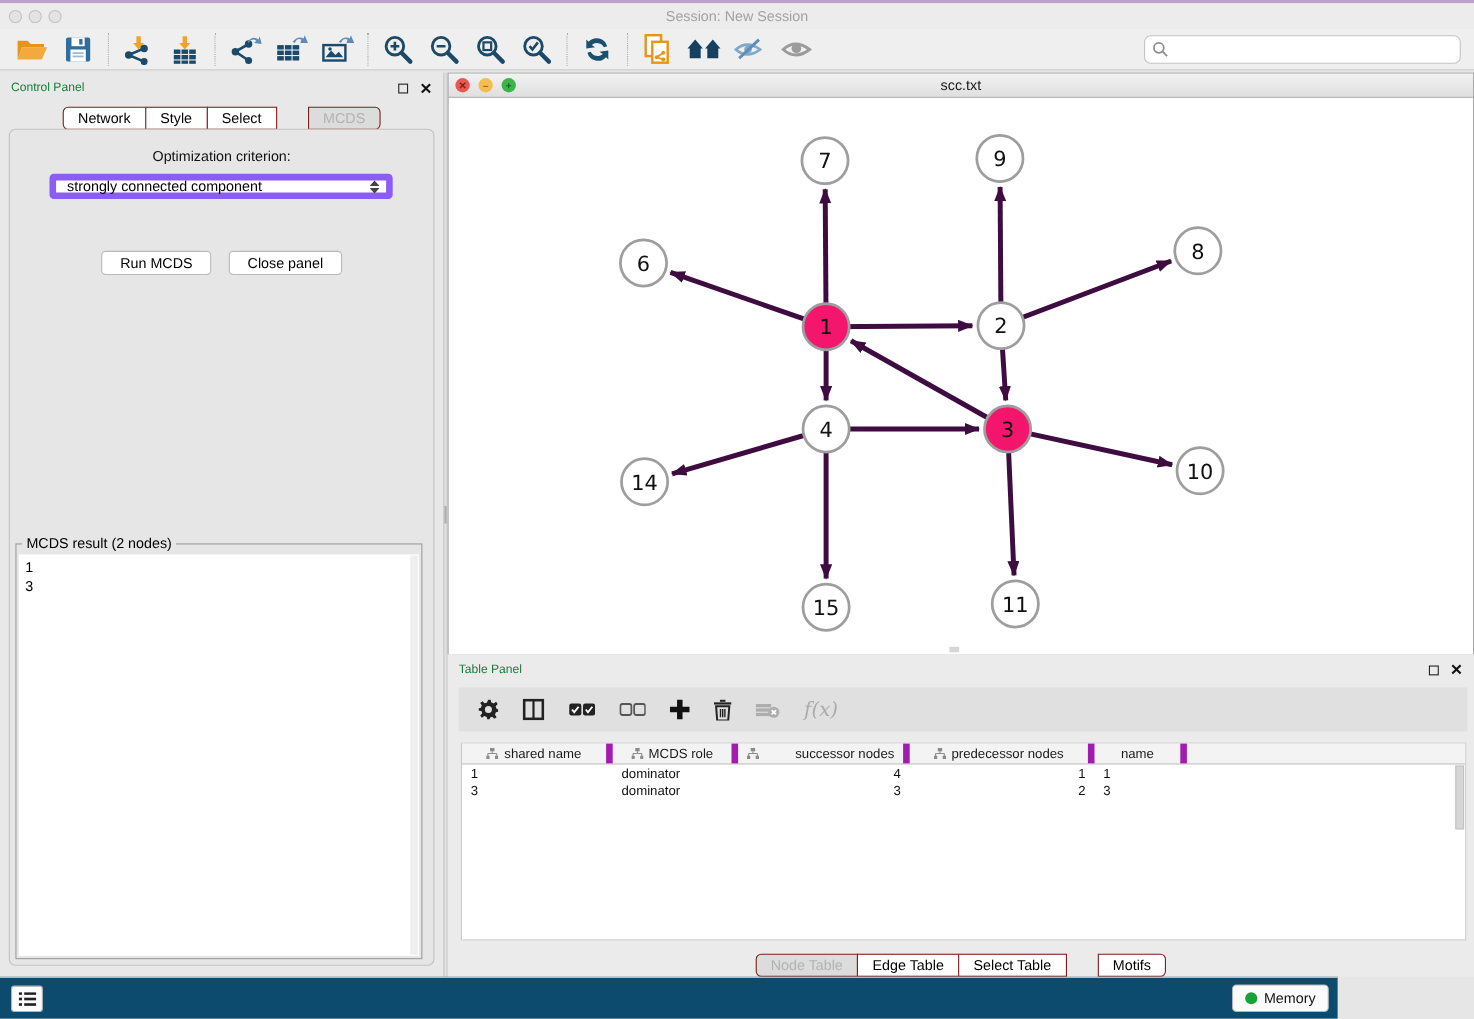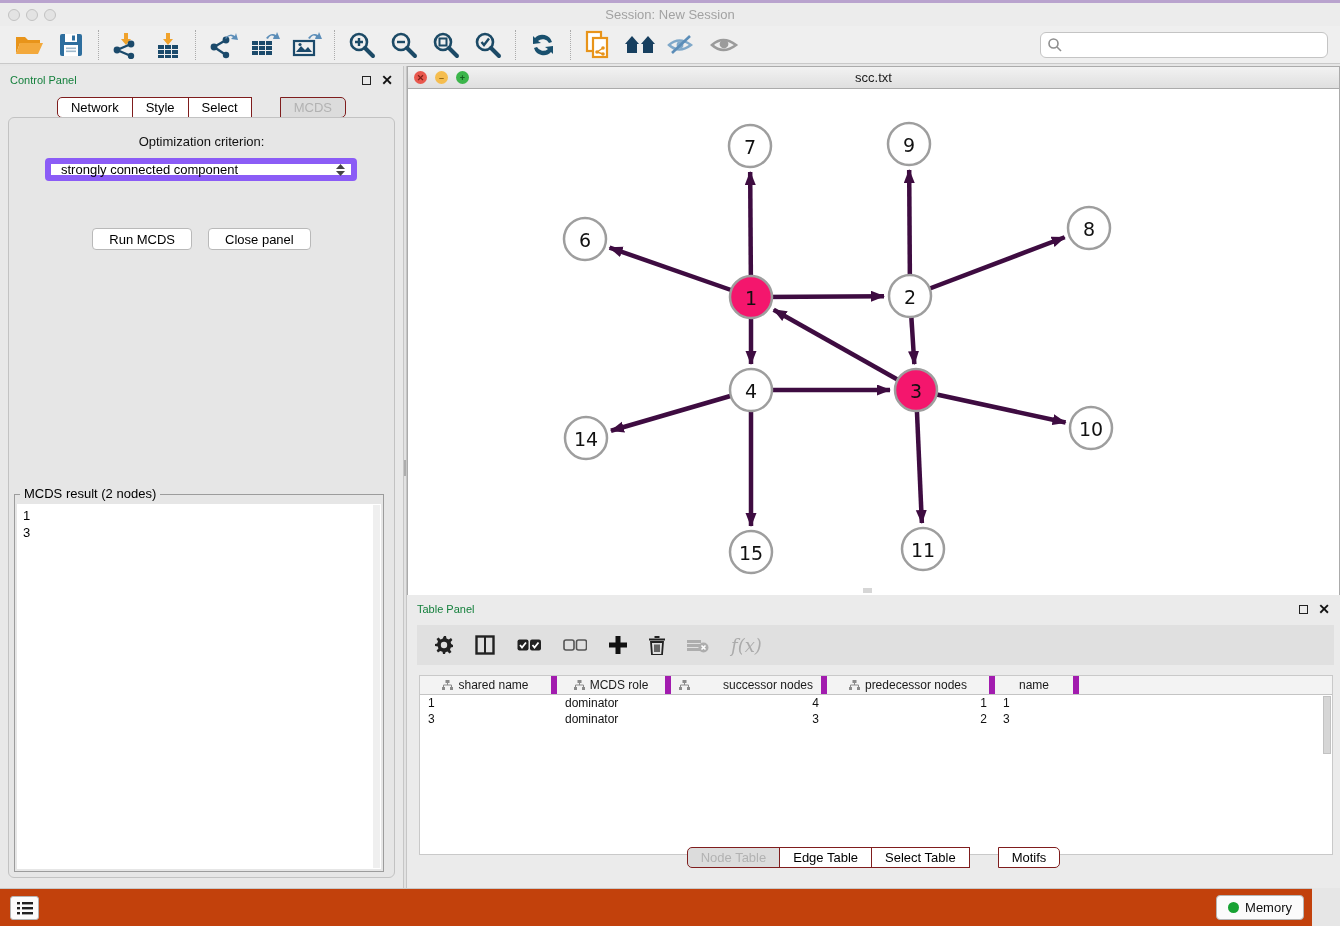--- a/index.html
+++ b/index.html
@@ -65,24 +65,24 @@
   .tp-icon { display:flex; align-items:center; justify-content:center; }
   .fx { font-family:"DejaVu Serif", serif; font-style:italic; font-size:18px; color:#ABABAB; }
   .data-table { position:absolute; top:80px; left:12px; right:7px; bottom:33px; background:#FFF; border:1px solid #C9C9C9; }
   .thead { display:flex; height:19px; border-bottom:1px solid #C4C4C4; background:#F3F3F3; }
   .th { display:flex; align-items:center; justify-content:center; gap:5px; font-size:12px; color:#1A1A1A; border-right:6px solid #a21caf; height:100%; }
   .trow { display:flex; height:16px; align-items:center; }
   .td { font-size:12px; color:#111; padding:0 8px; overflow:hidden; white-space:nowrap; }
   .c0 { width:137px; } .c1 { width:114px; } .c2 { width:156px;gap:33px; } .c3 { width:168px; } .c4 { width:84px; }
   .al { text-align:left; } .ar { text-align:right; }
   .tbl-scroll { position:absolute; top:20px; right:1px; width:8px; height:58px; background:#D6D6D6; border:1px solid #C2C2C2; }
-  .table-tabs { position:absolute; bottom:20px; left:0; width:100%; display:flex; justify-content:center; }
+  .table-tabs { position:absolute; bottom:0; left:0; width:100%; display:flex; justify-content:center; }
 
   
-  .statusbar { position:absolute; top:888px; left:0; width:1312px; height:38px; background:#c2410c; border-top:1px solid #C8C8C8; }
+  .statusbar { position:absolute; top:888px; left:0; width:1216px; height:38px; background:#0c4a6e; border-top:1px solid #C8C8C8; }
   .list-btn { position:absolute; left:10px; top:7px; width:29px; height:24px; background:#FCFCFC; border:1px solid #B5B5B5; border-radius:3px; display:flex; align-items:center; justify-content:center; }
   .memory-btn { position:absolute; right:8px; top:6px; height:25px; background:#FBFBFB; border:1px solid #B5B5B5; border-radius:4px; display:flex; align-items:center; gap:6px; padding:0 11px; font-size:13px; color:#111; }
   .memory-dot { width:11px; height:11px; border-radius:50%; background:#17A233; }
 </style>
 </head>
 <body>
 
 <div class="purple-strip"></div>
 <div class="titlebar">
   <div class="traffic-inactive">

